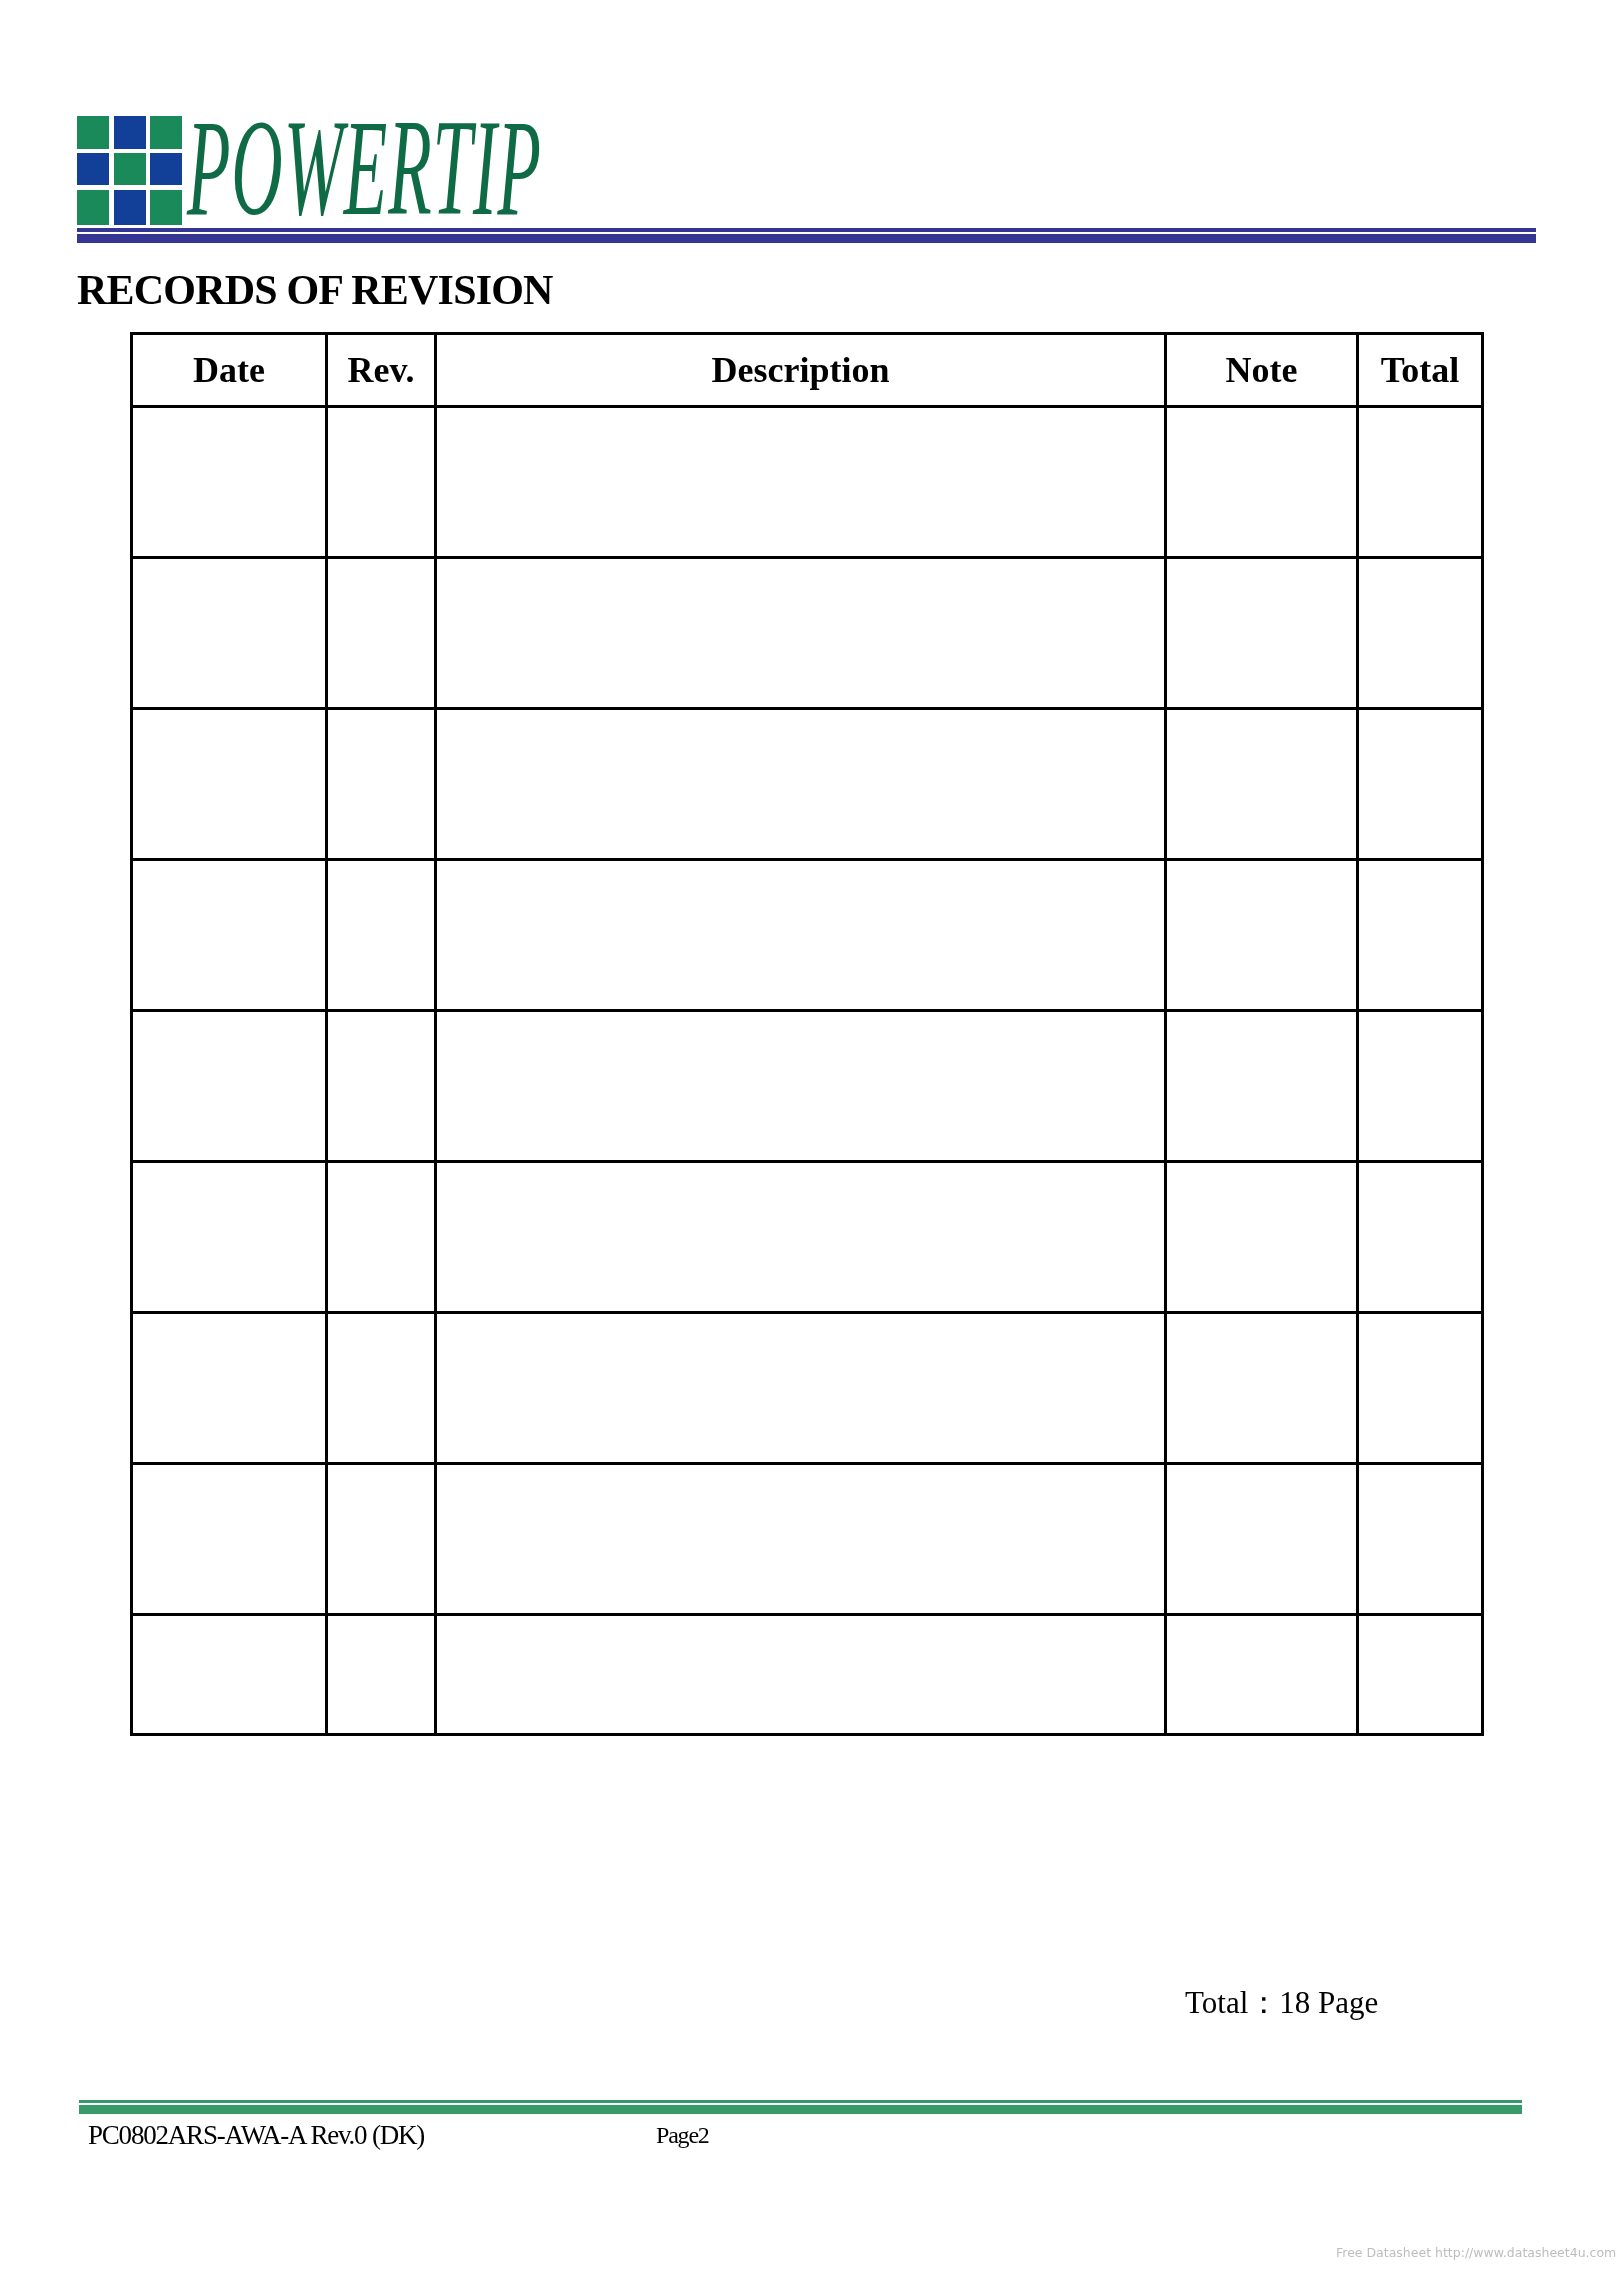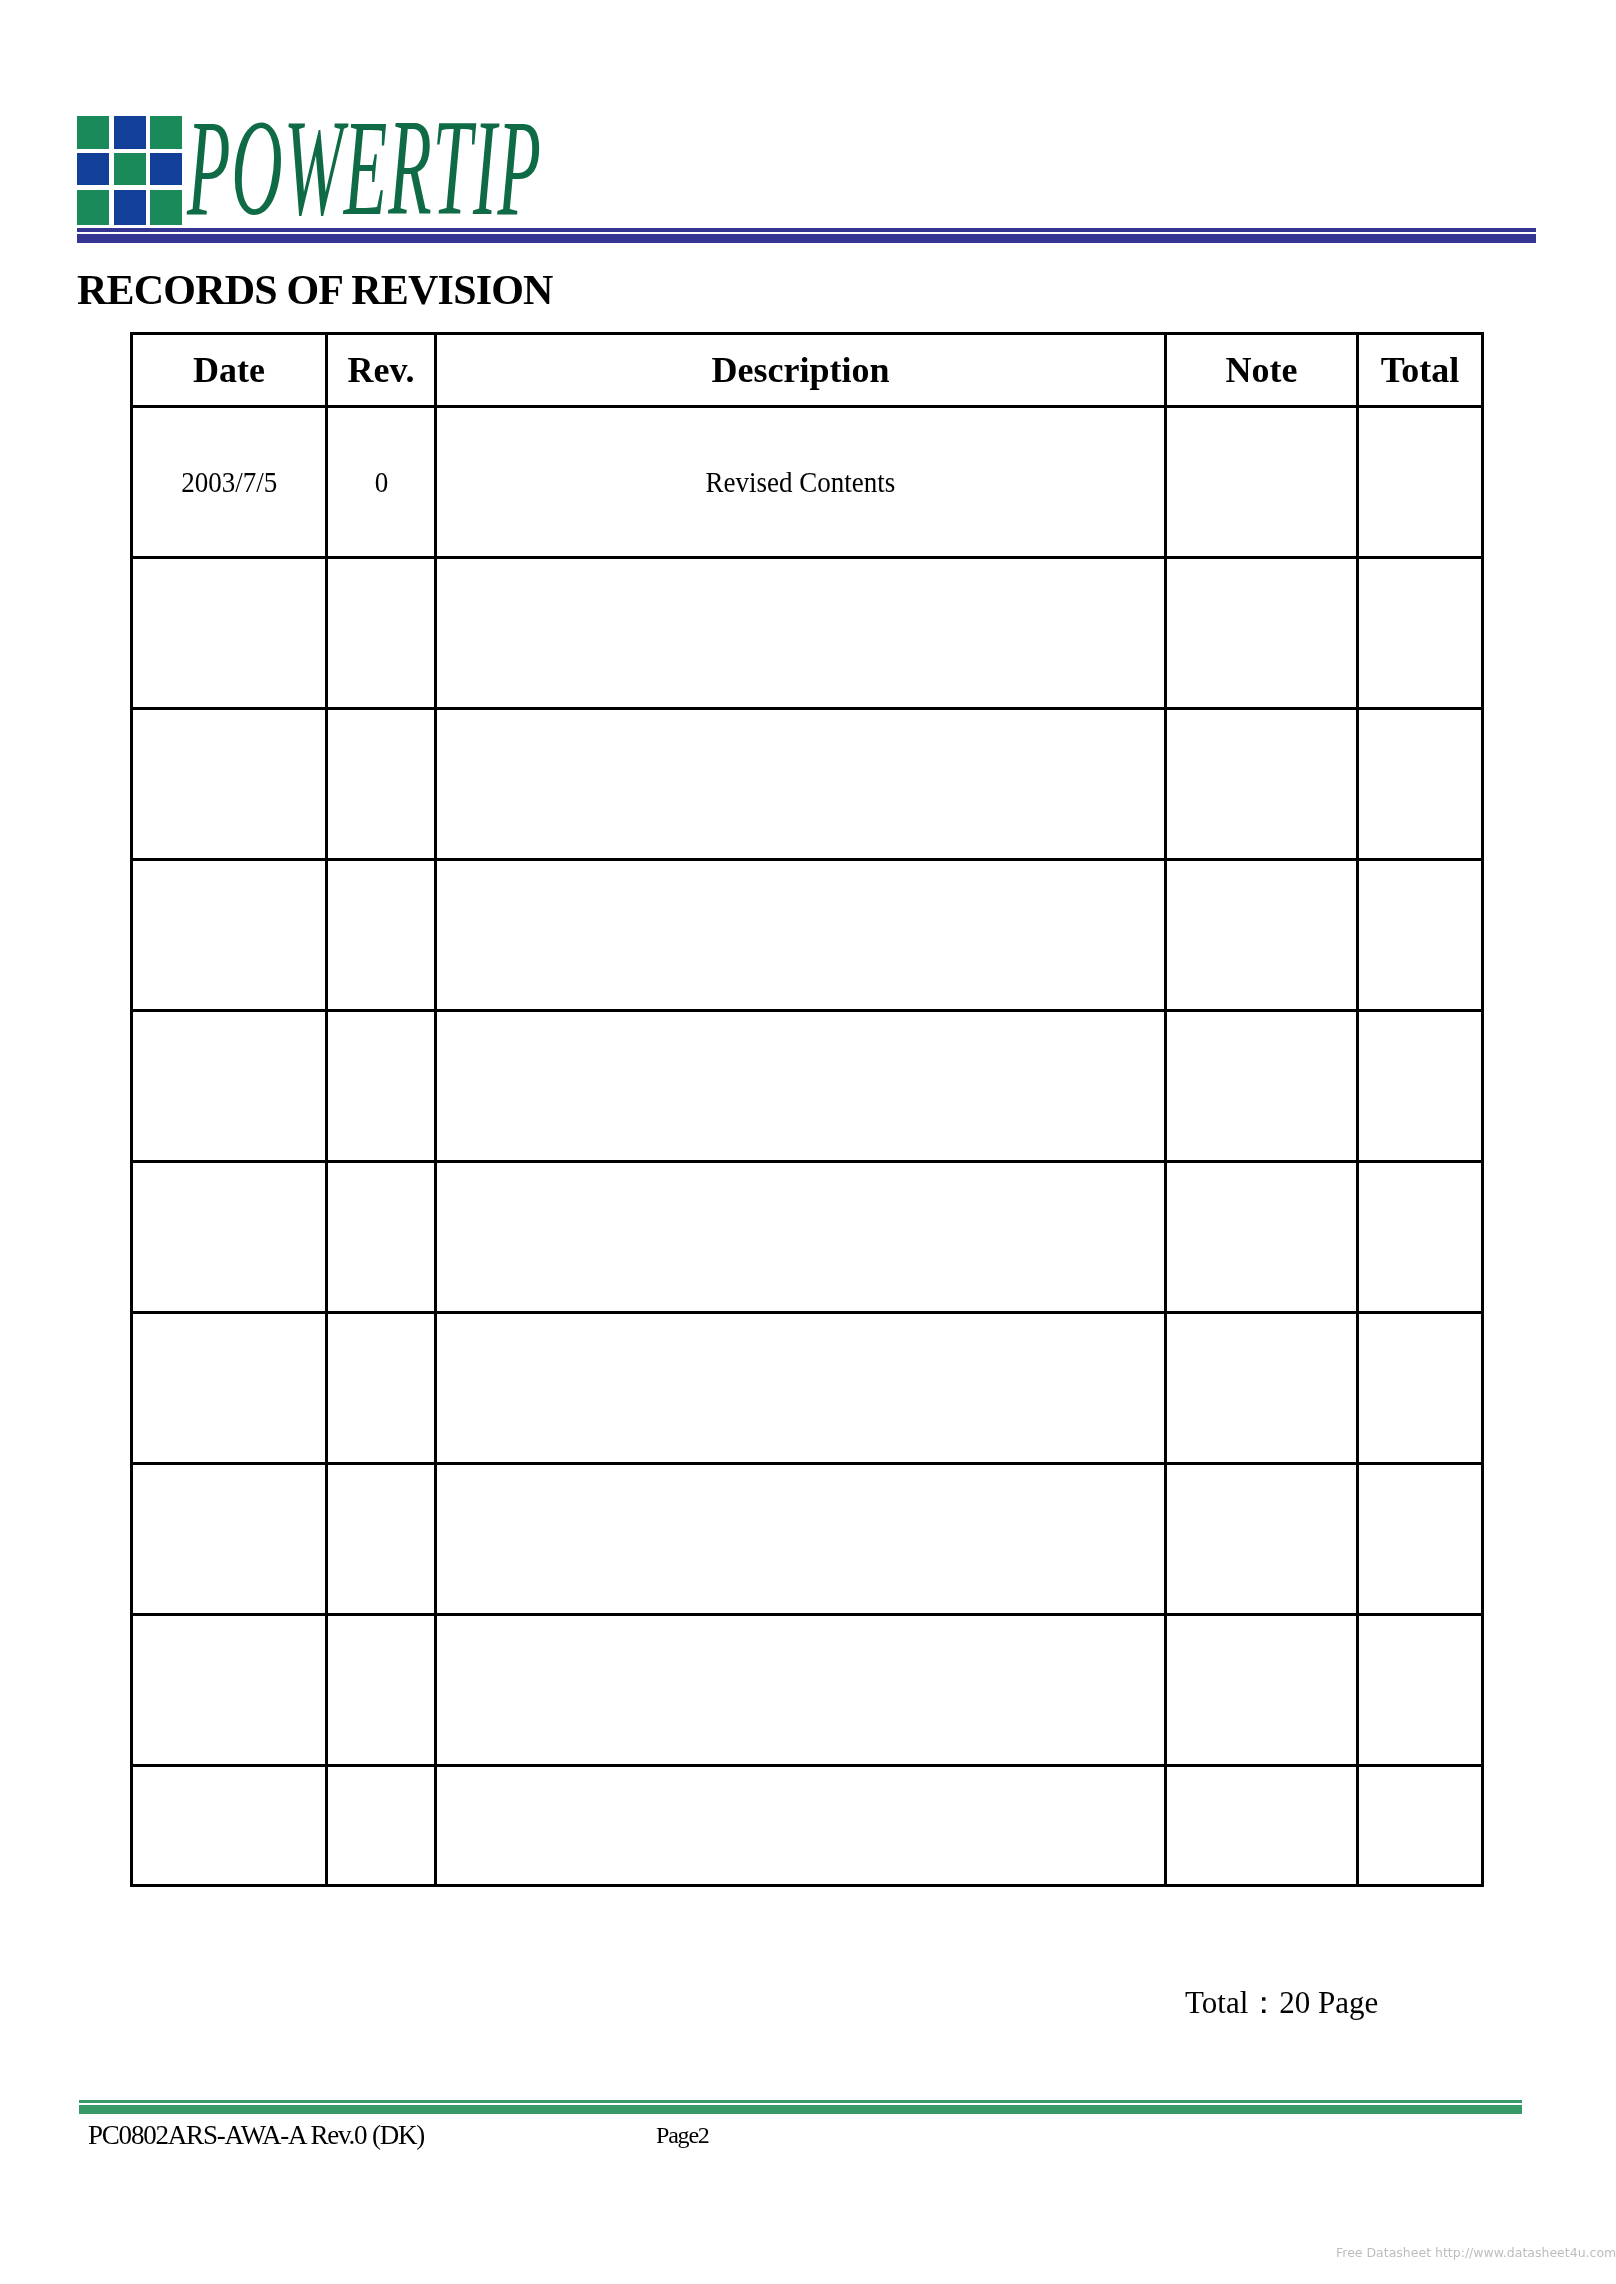--- a/index.html
+++ b/index.html
@@ -64,27 +64,20 @@
     <tr>
       <th><span>Date</span></th>
       <th><span>Rev.</span></th>
       <th><span>Description</span></th>
       <th><span>Note</span></th>
       <th><span>Total</span></th>
     </tr>
   </thead>
   <tbody>
     <tr>
-      <td><span class="cond">2003/7/5</span></td>
-      <td><span class="cond">0</span></td>
-      <td><span class="cond">Revised Contents</span></td>
-      <td><span></span></td>
-      <td><span></span></td>
-    </tr>
-    <tr>
       <td><span></span></td>
       <td><span></span></td>
       <td><span></span></td>
       <td><span></span></td>
       <td><span></span></td>
     </tr>
     <tr>
       <td><span></span></td>
       <td><span></span></td>
       <td><span></span></td>
@@ -136,21 +129,21 @@
     <tr class="last">
       <td><span></span></td>
       <td><span></span></td>
       <td><span></span></td>
       <td><span></span></td>
       <td><span></span></td>
     </tr>
   </tbody>
 </table>
 
-<div class="abs total">Total：20 Page</div>
+<div class="abs total">Total：18 Page</div>
 
 <div class="abs g-thin" style="background:#379a68"></div>
 <div class="abs g-thick" style="background:#379a68"></div>
 <div class="abs footer-doc">PC0802ARS-AWA-A Rev.0 (DK)</div>
 <div class="abs footer-page">Page2</div>
 
 <div class="abs watermark" style="color:#bdbdbd">Free Datasheet http://www.datasheet4u.com/</div>
 
 
 </body></html>

